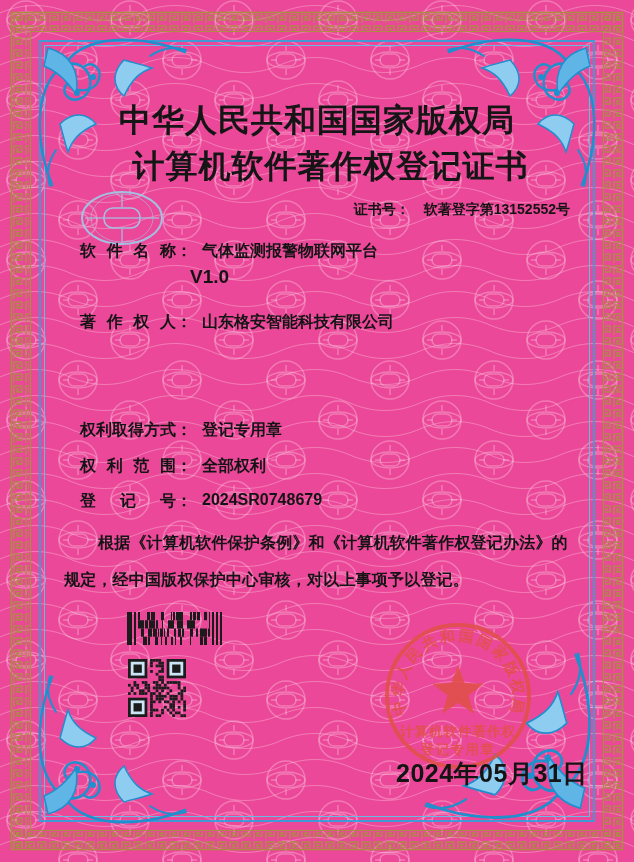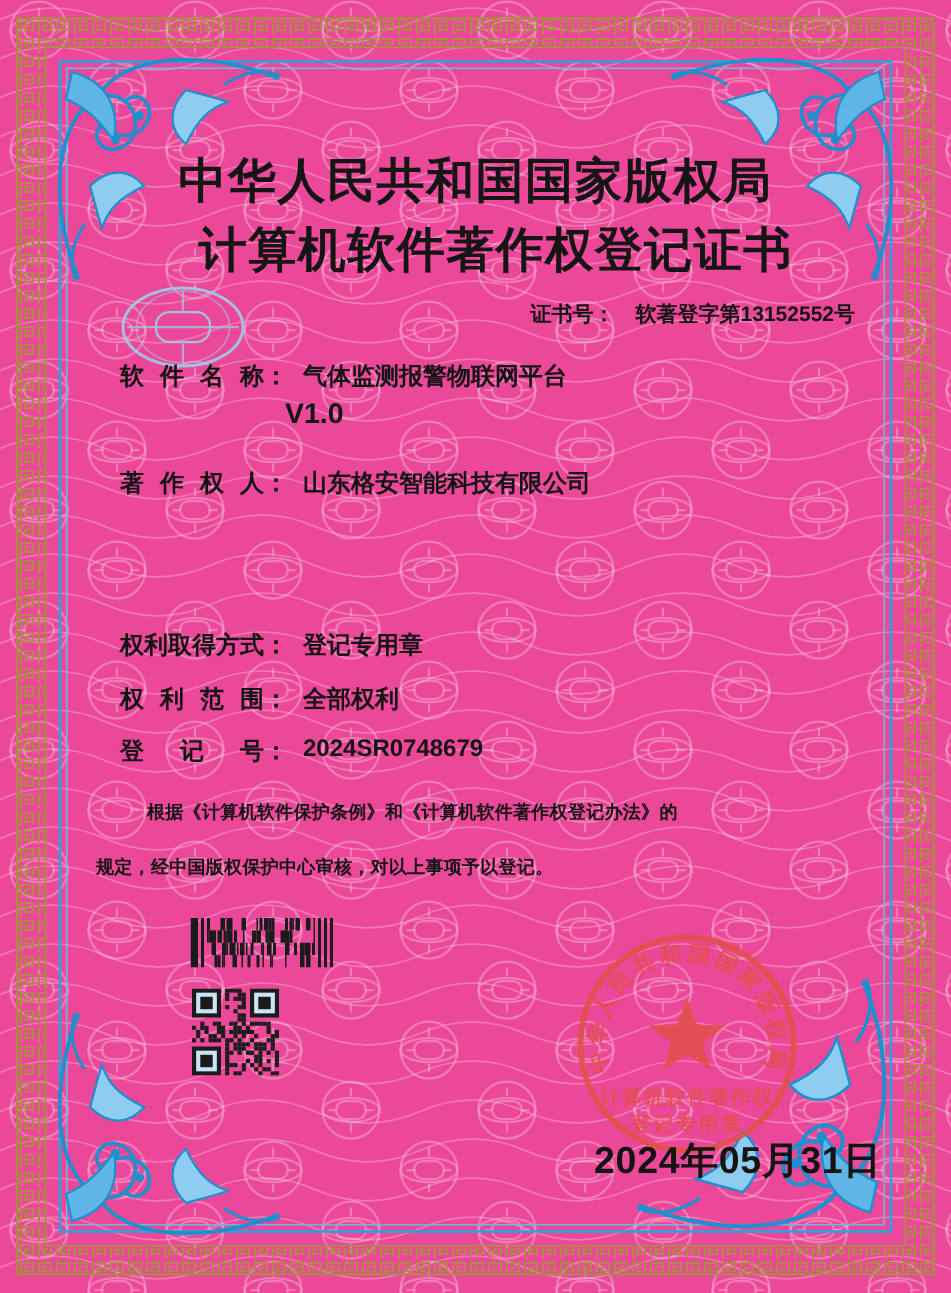--- a/index.html
+++ b/index.html
@@ -14,21 +14,21 @@
   .title{
     left:0;right:0;text-align:center;font-weight:900;font-size:32px;
     letter-spacing:1px;color:#151515;white-space:nowrap;
   }
   .certno{top:201px;right:64px;font-size:14px;font-weight:700;white-space:nowrap;}
   .certno .lbl{margin-right:14px;text-align:right;}
   .frow{left:80px;font-size:16px;font-weight:700;white-space:nowrap;display:flex;}
   .jlabel{display:inline-flex;justify-content:space-between;width:112px;}
   .fval{margin-left:10px;}
   .v2{left:190px;font-size:19px;font-weight:700;}
-  .stmt{font-size:12px;font-weight:700;white-space:nowrap;letter-spacing:0.2px;}
+  .stmt{font-size:16px;font-weight:700;white-space:nowrap;letter-spacing:0.2px;}
   .date{left:396px;top:757px;font-size:25px;font-weight:700;letter-spacing:0.5px;white-space:nowrap;}
   .codewrap{display:block;}
 </style>
 </head>
 <body>
 
 <div class="page">
 
   <svg class="decor" width="634" height="862" viewBox="0 0 634 862">
     <defs>

